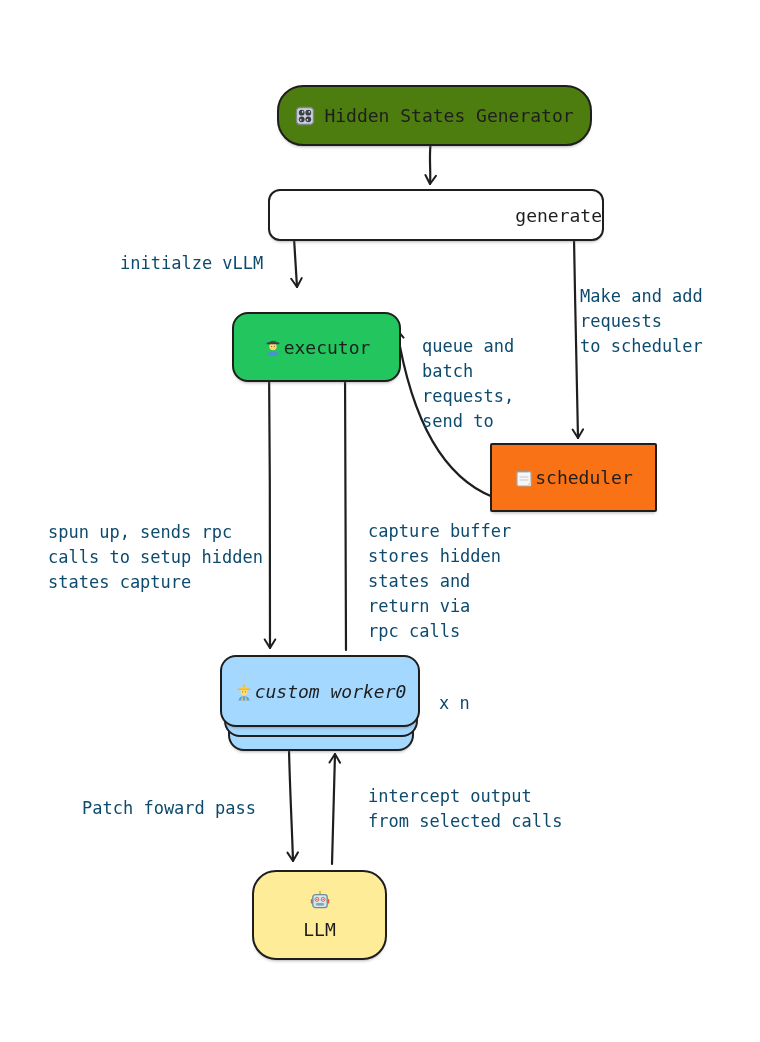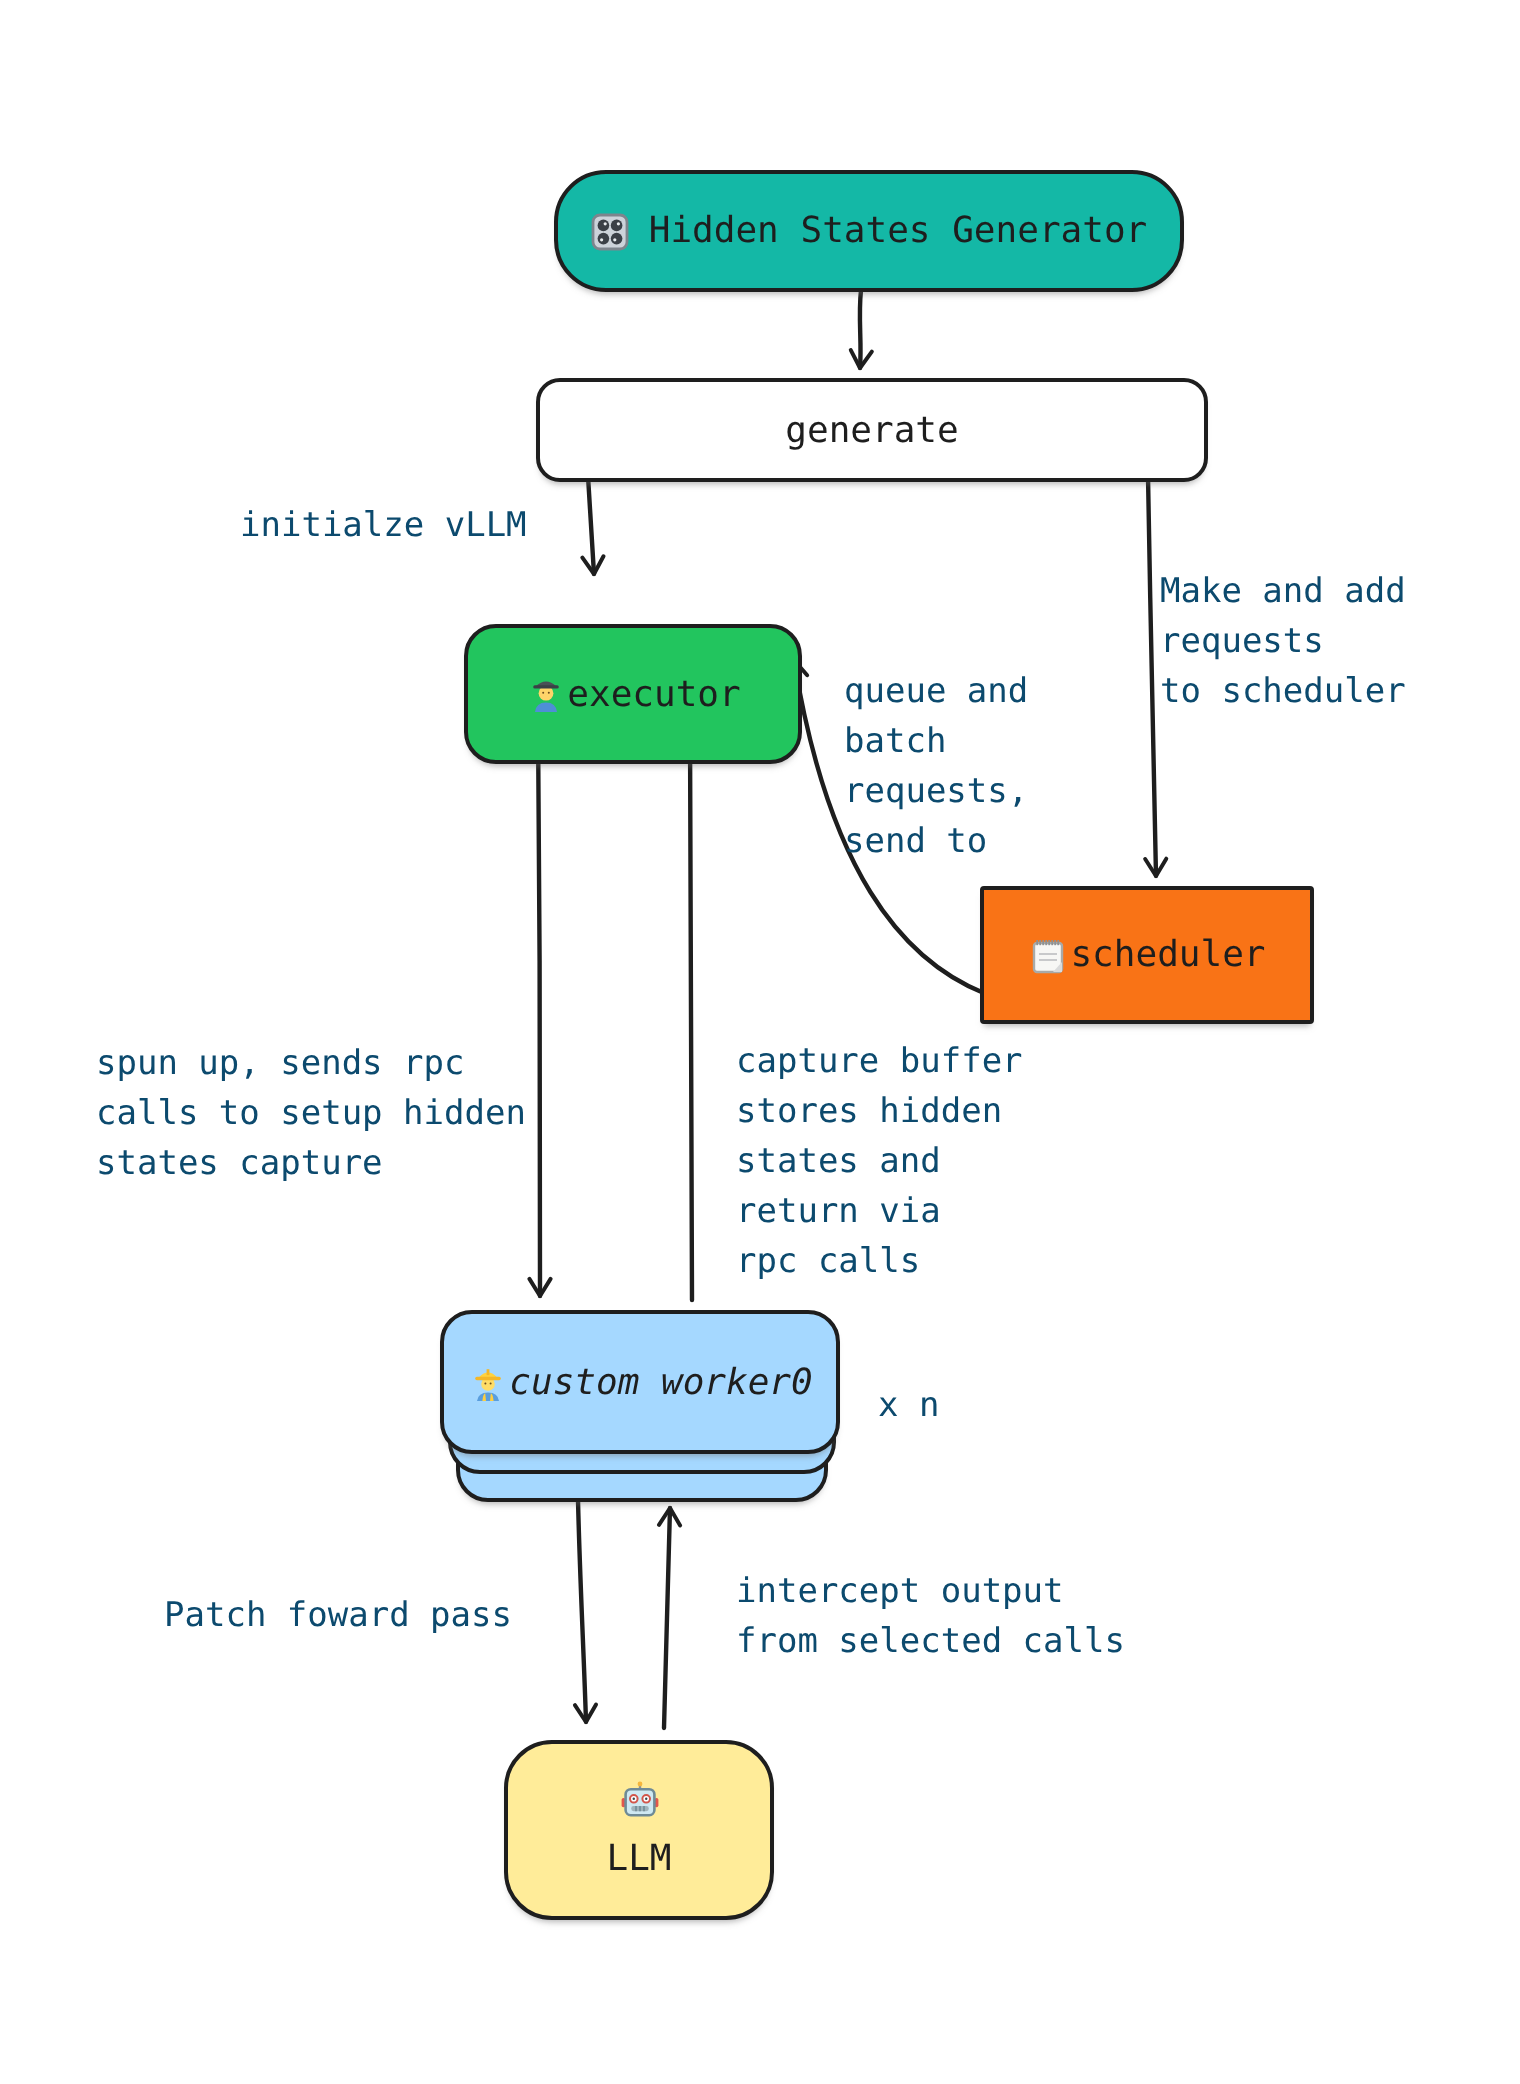--- a/index.html
+++ b/index.html
@@ -10,22 +10,22 @@
   .edges{position:absolute;left:0;top:0;width:760px;height:1042px;z-index:2;pointer-events:none;}
   .edge{fill:none;stroke:#1e1e1e;stroke-width:2.2;stroke-linecap:round;}
   .node{
     position:absolute;z-index:3;display:flex;align-items:center;justify-content:center;
     border:2.2px solid #1e1e1e;font-size:18px;letter-spacing:0px;
     box-shadow:0 3px 3px -2px rgba(110,110,110,.5);
   }
   .node .icon{display:inline-flex;align-items:center;line-height:0;}
   .gapwide{gap:9px;}
   .gapnone{gap:1px;}
-  #node-generator{left:277px;top:85px;width:311px;height:57px;border-radius:26px;background:#14b8a6;}
-  #node-generate{left:268px;top:189px;width:332px;height:48px;border-radius:12px;background:#ffffff;}
+  #node-generator{left:277px;top:85px;width:311px;height:57px;border-radius:26px;background:#4d7c0f;}
+  #node-generate{left:268px;top:189px;width:332px;height:48px;border-radius:12px;background:#ffffff;justify-content:flex-end;}
   #node-executor{left:232px;top:292px;width:165px;height:66px;border-radius:16px;background:#22c55e;margin-top:20px;}
   #node-scheduler{left:490px;top:443px;width:163px;height:65px;border-radius:2px;background:#f97316;}
   #node-worker{left:220px;top:655px;width:196px;height:68px;border-radius:16px;background:#a5d8ff;z-index:5;font-style:italic;}
   .worker-layer{position:absolute;border:2.2px solid #1e1e1e;border-radius:16px;background:#a5d8ff;}
   #worker-layer1{left:224px;top:665px;width:190px;height:68px;z-index:4;}
   #worker-layer2{left:228px;top:676px;width:182px;height:71px;z-index:3;box-shadow:0 3px 3px -2px rgba(110,110,110,.5);}
   #node-llm{left:252px;top:870px;width:131px;height:86px;border-radius:24px;background:#ffec99;flex-direction:column;}
   .elabel{
     position:absolute;z-index:6;font-size:17px;line-height:25px;white-space:pre-line;color:#0c4a6e;
   }

